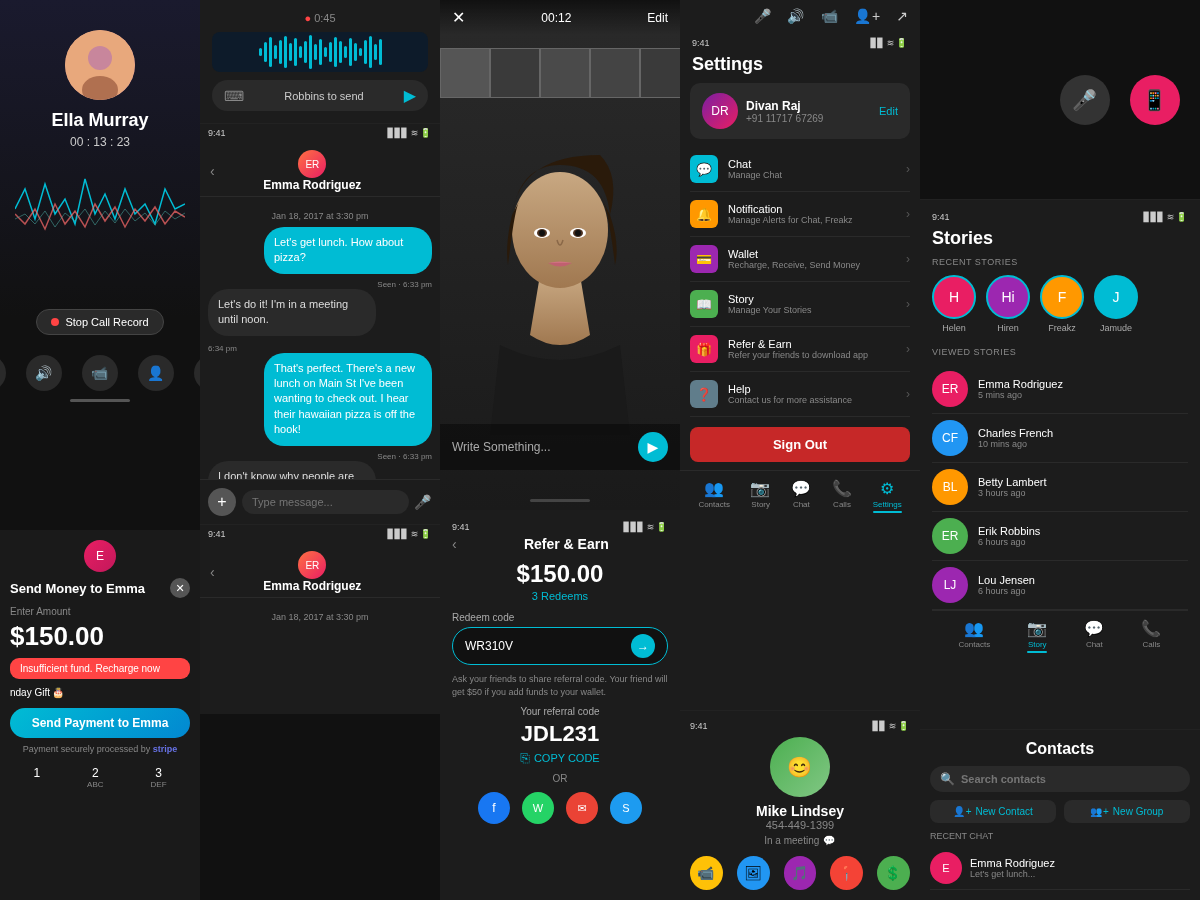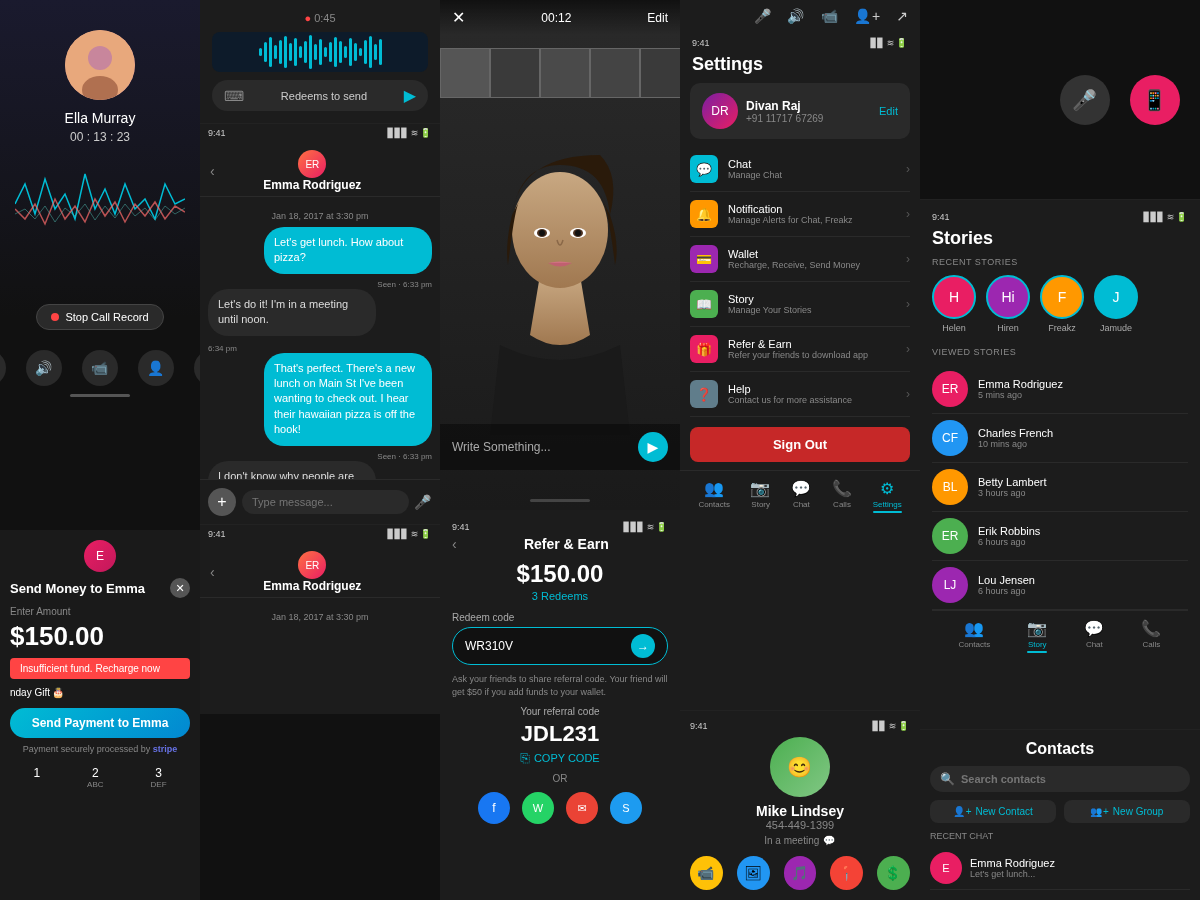--- a/index.html
+++ b/index.html
@@ -39,22 +39,22 @@
       background: linear-gradient(135deg, #e8a87c, #c8869c);
       overflow: hidden;
       display: flex;
       align-items: center;
       justify-content: center;
       margin-bottom: 10px;
     }
     .avatar-circle svg { width: 70px; height: 70px; }
     .caller-name {
       color: #fff;
-      font-size: 14px;
-      font-weight: 400;
+      font-size: 18px;
+      font-weight: 700;
       margin-bottom: 4px;
     }
     .call-time {
       color: #ccc;
       font-size: 12px;
       margin-bottom: 20px;
     }
     .wave-visual {
       width: 170px;
       height: 80px;
@@ -114,21 +114,21 @@
     .close-x {
       width: 20px; height: 20px; border-radius: 50%;
       background: #555; color: #fff; font-size: 11px;
       display: flex; align-items: center; justify-content: center; cursor: pointer;
     }
     .enter-amount { color: #888; font-size: 10px; margin-bottom: 4px; }
     .amount-display { color: #fff; font-size: 26px; font-weight: 700; margin-bottom: 6px; }
     .insufficient-btn {
       background: #ff4444;
       color: #fff;
-      border-radius: 4px;
+      border-radius: 9px;
       padding: 5px 10px;
       font-size: 10px;
       margin-bottom: 8px;
       cursor: pointer;
     }
     .birthday-row { color: #fff; font-size: 10px; margin-bottom: 10px; }
     .send-payment-btn {
       background: linear-gradient(135deg, #00bcd4, #0288d1);
       color: #fff;
       border-radius: 20px;
@@ -705,21 +705,21 @@
       <div class="bar" style="height:28px"></div>
       <div class="bar" style="height:18px"></div>
       <div class="bar" style="height:8px"></div>
       <div class="bar" style="height:24px"></div>
       <div class="bar" style="height:32px"></div>
       <div class="bar" style="height:16px"></div>
       <div class="bar" style="height:26px"></div>
     </div>
     <div class="release-row">
       <span class="keyboard-icon">⌨</span>
-      <span class="release-text">Redeems to send</span>
+      <span class="release-text">Robbins to send</span>
       <span class="send-arrow">▶</span>
     </div>
   </div>
 
   <div class="chat-screen" style="height:400px;flex:none;">
     <div style="display:flex;justify-content:space-between;padding:4px 8px;font-size:9px;color:#ccc;background:#1c1c1c;">
       <span>9:41</span>
       <span>▊▊▊ ≋ 🔋</span>
     </div>
     <div class="chat-header">

